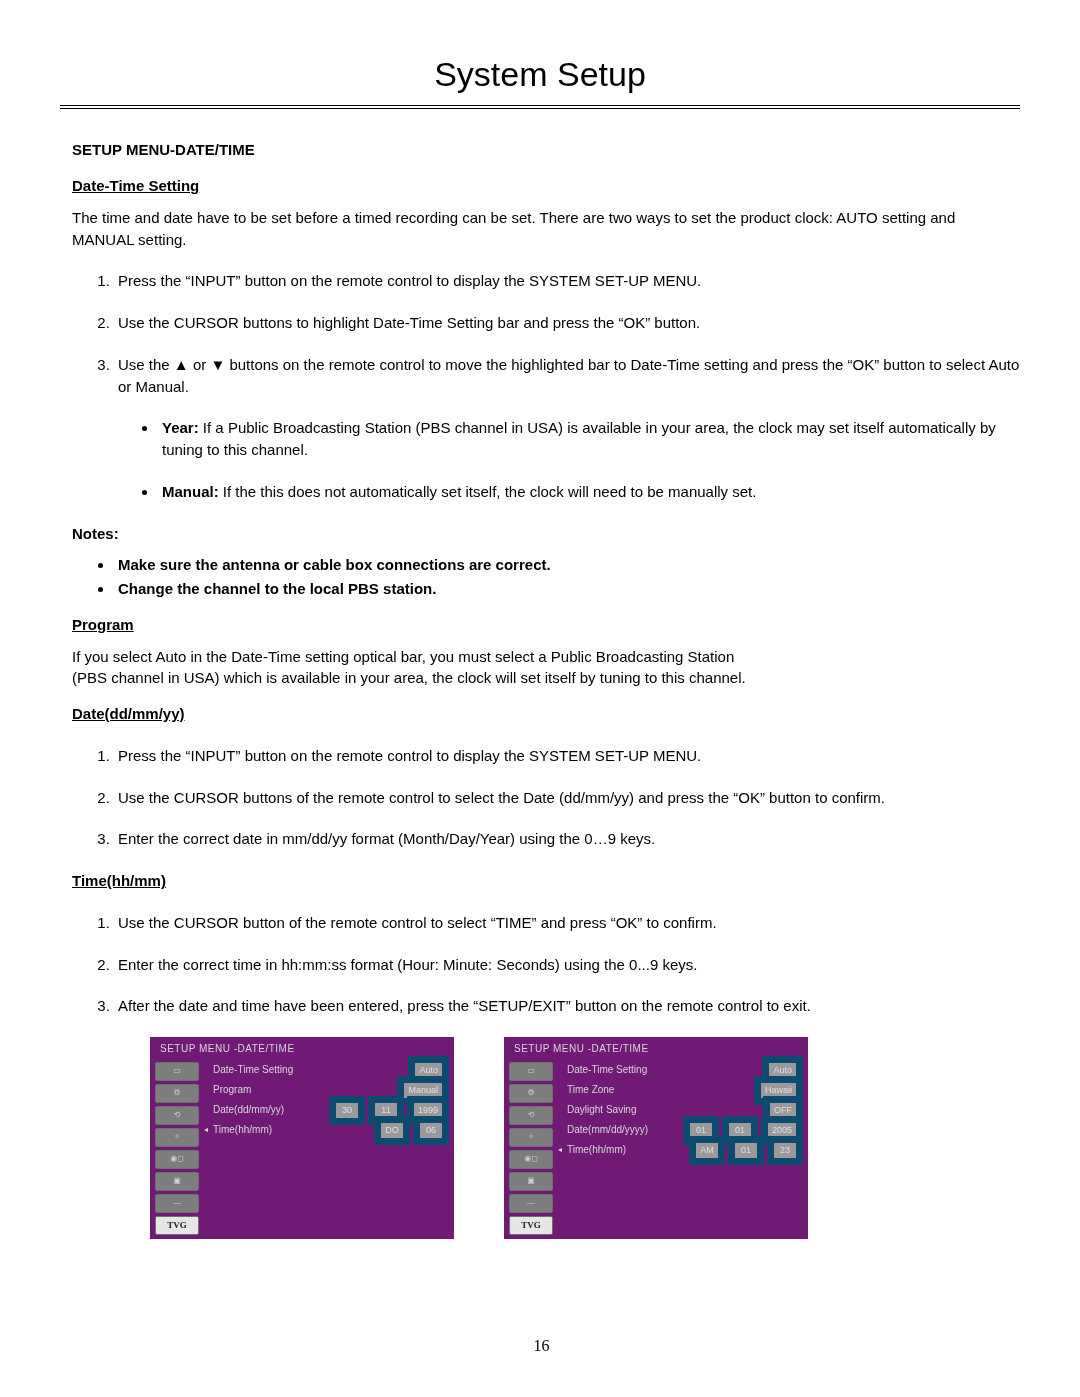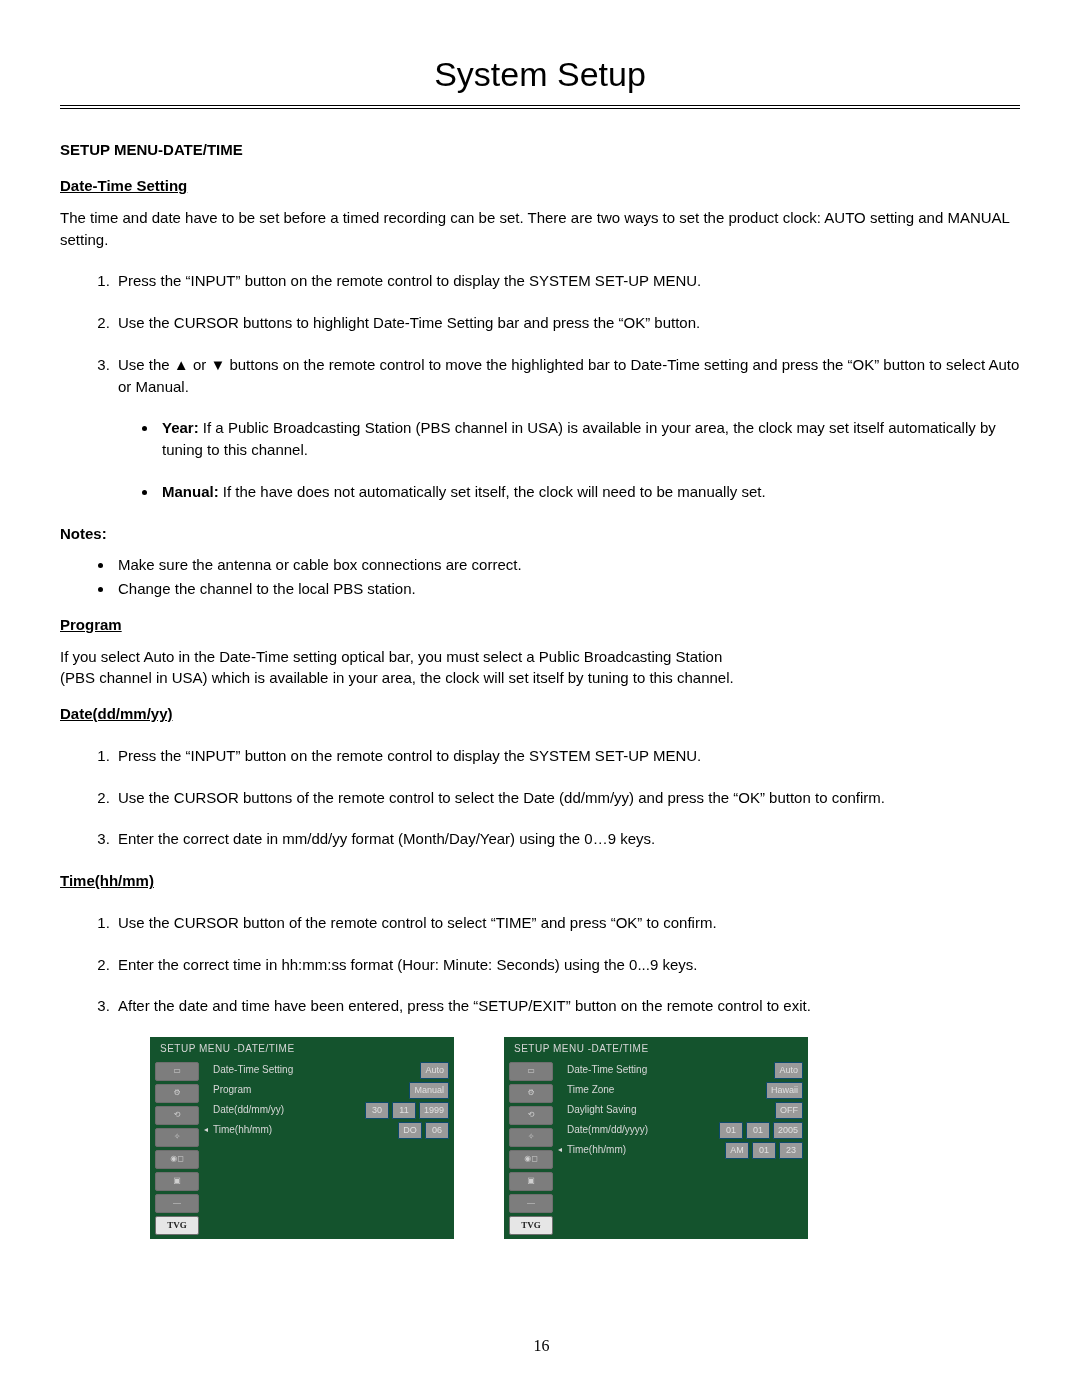--- a/index.html
+++ b/index.html
@@ -18,48 +18,49 @@
     font-weight: 400;
     font-size: 34px;
     margin: 0 0 6px 0;
     text-align: center;
   }
   .double-rule {
     border-top: 4px double #000;
     margin-bottom: 30px;
   }
   .bold { font-weight: 700; }
-  p { margin: 4px 0 10px 0; }
+  p { margin: 4px 0 10px 12px; }
   ol.num {
     margin: 4px 0 10px 0;
     padding-left: 54px;
   }
   ol.num li { margin: 20px 0; padding-left: 4px; }
   ul.bul {
     margin: 4px 0 10px 0;
     padding-left: 54px;
     list-style: disc;
+    font-weight: bold;
   }
   ul.bul li { margin: 2px 0; padding-left: 4px; }
   ul.bul-inner {
     list-style: disc;
     margin: 2px 0 2px 0;
     padding-left: 40px;
   }
   .section-head { font-weight: 700; text-decoration: underline; margin-top: 14px; }
 
   
   .shots {
     display: flex;
     gap: 50px;
     margin: 20px 0 0 90px;
   }
   .osd {
     width: 300px;
-    background: #14532d;
+    background: #701a75;
     padding: 2px;
     font-family: Arial, sans-serif;
     font-size: 10px;
     color: #d7d7d7;
   }
   .osd-title {
     padding: 3px 8px 3px 8px;
     font-size: 10px;
     letter-spacing: 0.5px;
   }
@@ -119,21 +120,21 @@
     white-space: nowrap;
   }
   .osd-row .val {
     font-size: 10px;
     color: #d7d7d7;
     display: flex;
     gap: 3px;
   }
   .val .box {
     background: #9a9a9a;
-    border: 1px solid #0c4a6e;
+    border: 7px solid #0c4a6e;
     padding: 1px 4px;
     border-radius: 1px;
     font-size: 9px;
     color: #e0e0e0;
     min-width: 14px;
     text-align: center;
   }
   .page-num {
     position: absolute;
     bottom: 40px;
@@ -158,21 +159,21 @@
 <ol class="num">
   <li>Press the “INPUT” button on the remote control to display the SYSTEM SET-UP MENU.</li>
   <li>Use the CURSOR buttons to highlight Date-Time Setting bar and press the “OK” button.</li>
   <li>
     <span>Use the ▲ or ▼ buttons on the remote control to move the highlighted bar to Date-Time setting and press the “OK” button to select Auto or Manual.</span>
     <ul class="bul-inner">
       <li>
         <span class="bold">Year:</span><span> If a Public Broadcasting Station (PBS channel in USA) is available in your area, the clock may set itself automatically by tuning to this channel.</span>
       </li>
       <li>
-        <span class="bold">Manual:</span><span> If the have does not automatically set itself, the clock will need to be manually set.</span>
+        <span class="bold">Manual:</span><span> If the this does not automatically set itself, the clock will need to be manually set.</span>
       </li>
     </ul>
   </li>
 </ol>
 
 <p class="bold" style="margin-top:0">Notes:</p>
 <ul class="bul">
   <li>Make sure the antenna or cable box connections are correct.</li>
   <li>Change the channel to the local PBS station.</li>
 </ul>

